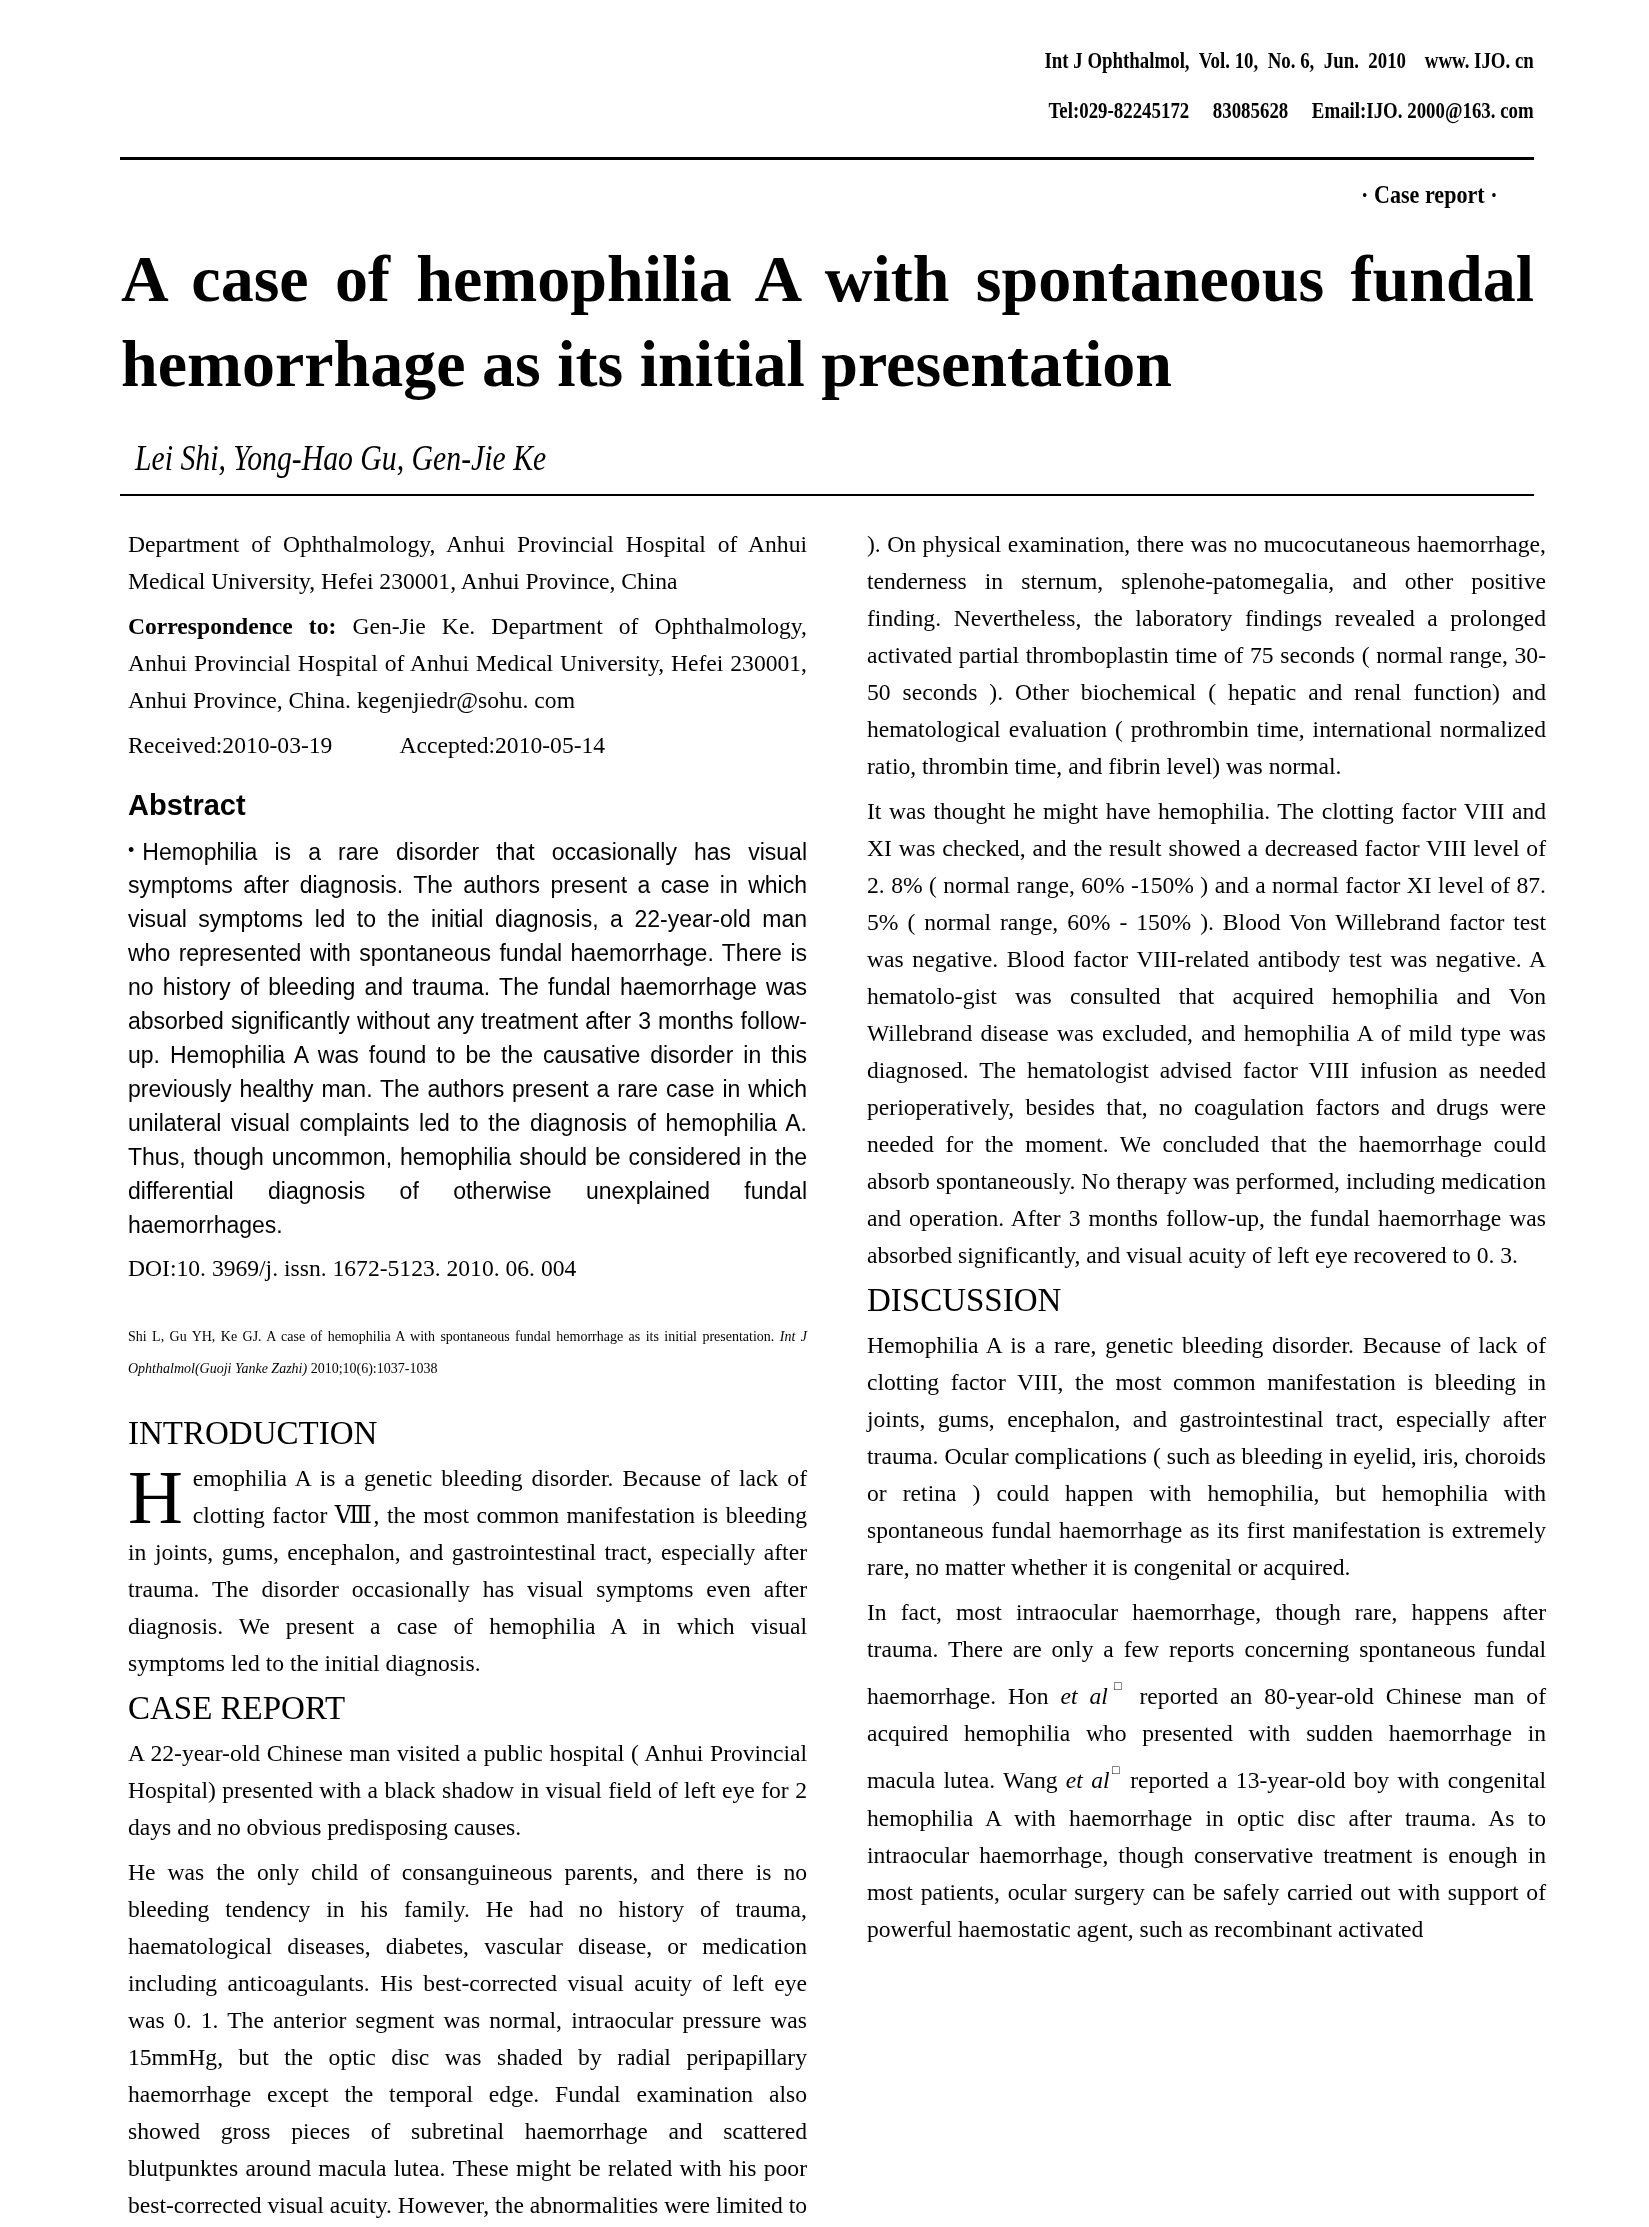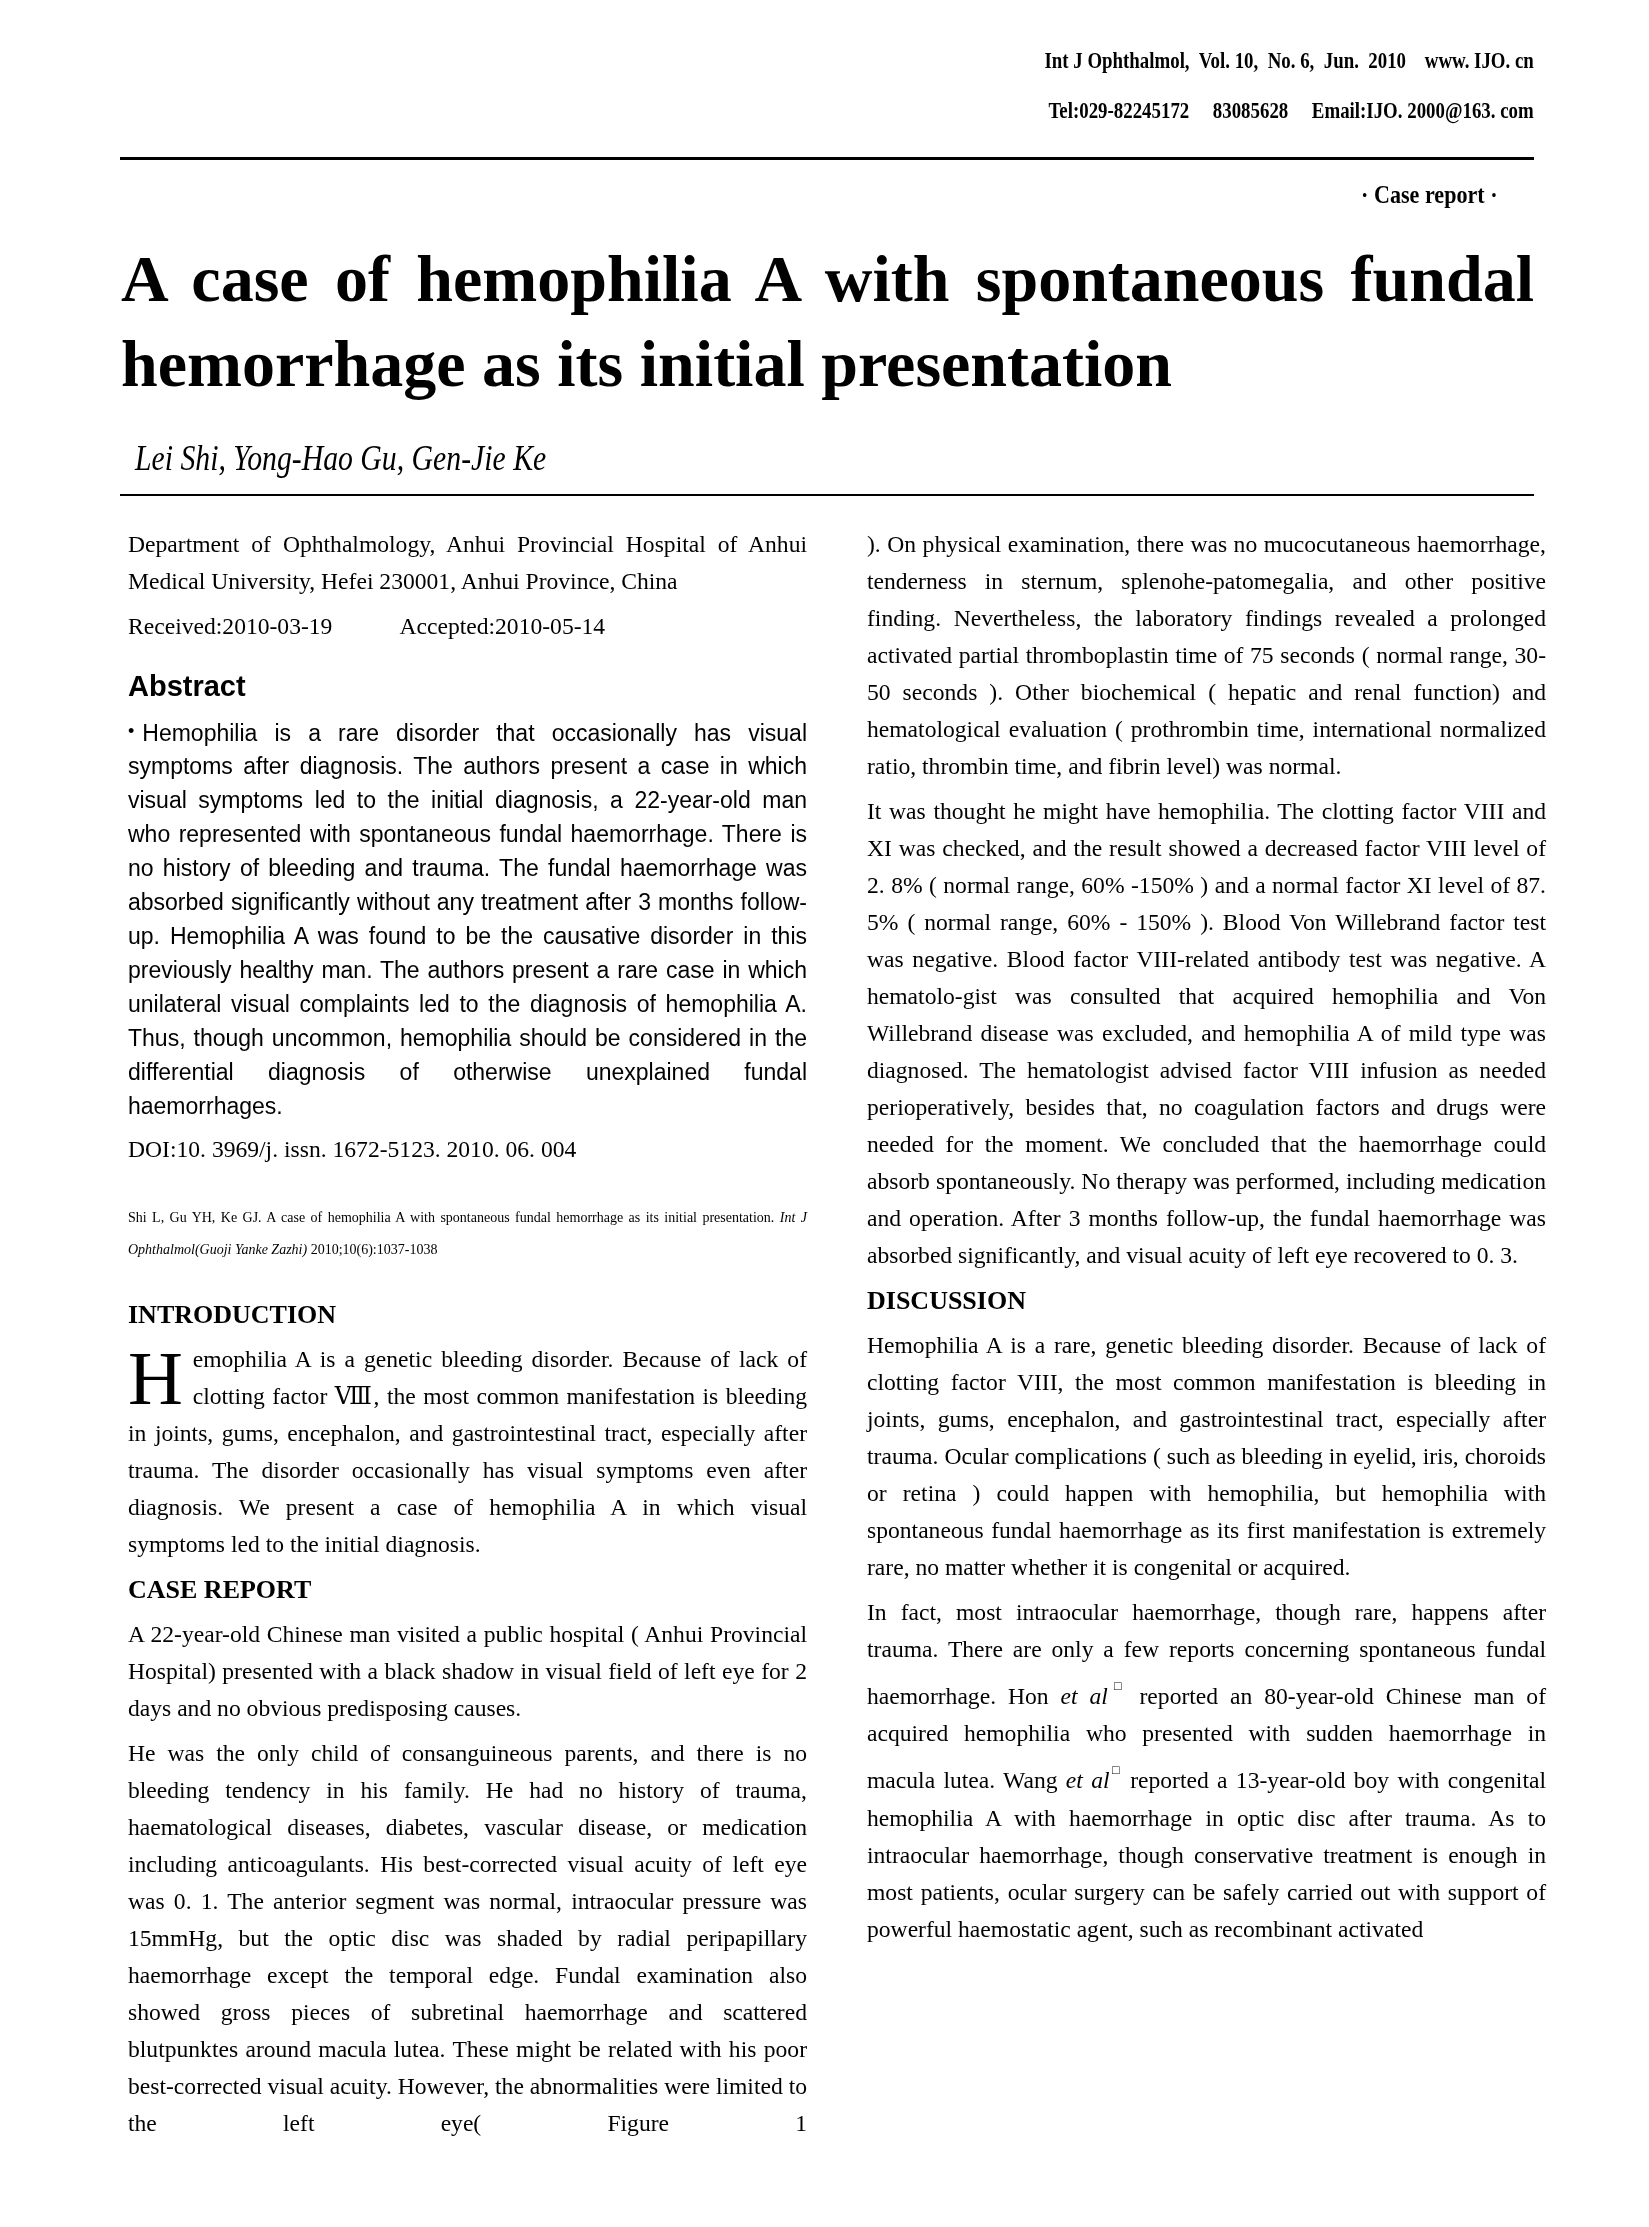--- a/index.html
+++ b/index.html
@@ -45,21 +45,21 @@
   .abstract-h {
     font-family: "Liberation Sans", sans-serif; font-weight: bold; font-size: 29px;
     line-height: 40px; margin-top: 20.5px !important;
   }
   .abstract-body {
     font-family: "Liberation Sans", sans-serif; font-size: 23px; line-height: 34px;
   }
   .bullet { font-size: 18px; vertical-align: 3.6px; margin-right: 8px; }
   .doi { margin-top: 2.7px !important; }
   .cite { font-size: 14px; line-height: 32px; margin-top: 34px !important; }
-  .sec-h { font-weight: bold; font-size: 26px; line-height: 37px; }
+  .sec-h { font-weight: normal; font-size: 33px; line-height: 37px; }
   .intro-h { margin-top: 30px !important; }
   .dropcap {
     float: left; font-size: 76px; line-height: 58px; margin: 8px 9.8px 0 0; font-weight: normal;
   }
   .sup { font-size: 12.5px; vertical-align: 14.3px; }
 </style>
 </head>
 <body>
 
 <div class="abs hdr-line" id="hdr-l1">Int J Ophthalmol,  Vol. 10,  No. 6,  Jun.  2010    www. IJO. cn</div>
@@ -70,20 +70,21 @@
 <h1 class="abs title">
   <span class="t1">A case of hemophilia A with spontaneous fundal</span>
   <span class="t2">hemorrhage as its initial presentation</span>
 </h1>
 
 <div class="abs authors">Lei Shi,  Yong-Hao Gu,  Gen-Jie Ke</div>
 <div class="abs rule-authors"></div>
 
 <div class="abs col" id="left-col">
   <p>Department of Ophthalmology,  Anhui Provincial Hospital of Anhui Medical University,  Hefei 230001,  Anhui Province,  China</p>
+  <p><b class="sans-no">Correspondence to:</b><span> Gen-Jie Ke.  Department of Ophthalmology,  Anhui Provincial Hospital of Anhui Medical University,  Hefei 230001,  Anhui Province,  China.  kegenjiedr@sohu. com</span></p>
   <p><span>Received:2010-03-19</span><span style="display:inline-block;width:67px;"></span><span>Accepted:2010-05-14</span></p>
 
   <p class="abstract-h">Abstract</p>
   <p class="abstract-body"><span class="bullet">•</span><span>Hemophilia is a rare disorder that occasionally has visual symptoms after diagnosis.  The authors present a case in which visual symptoms led to the initial diagnosis,  a 22-year-old man who represented with spontaneous fundal haemorrhage.  There is no history of bleeding and trauma.  The fundal haemorrhage was absorbed significantly without any treatment after 3 months follow-up.  Hemophilia A was found to be the causative disorder in this previously healthy man.  The authors present a rare case in which unilateral visual complaints led to the diagnosis of hemophilia A.  Thus,  though uncommon,  hemophilia should be considered in the differential diagnosis of otherwise unexplained fundal haemorrhages.</span></p>
   <p class="doi">DOI:10. 3969/j. issn. 1672-5123. 2010. 06. 004</p>
 
   <p class="cite"><span>Shi L,  Gu YH,  Ke GJ.  A case of hemophilia A with spontaneous fundal hemorrhage as its initial presentation. </span><i>Int J Ophthalmol(Guoji Yanke Zazhi)</i><span> 2010;10(6):1037-1038</span></p>
 
   <p class="sec-h intro-h">INTRODUCTION</p>
   <p><span class="dropcap">H</span><span>emophilia A is a genetic bleeding disorder.  Because of lack of clotting factor Ⅷ,  the most common manifestation is bleeding in joints,  gums,  encephalon,  and gastrointestinal tract,  especially after trauma.  The disorder occasionally has visual symptoms even after diagnosis.  We present a case of hemophilia A in which visual symptoms led to the initial diagnosis.</span></p>

